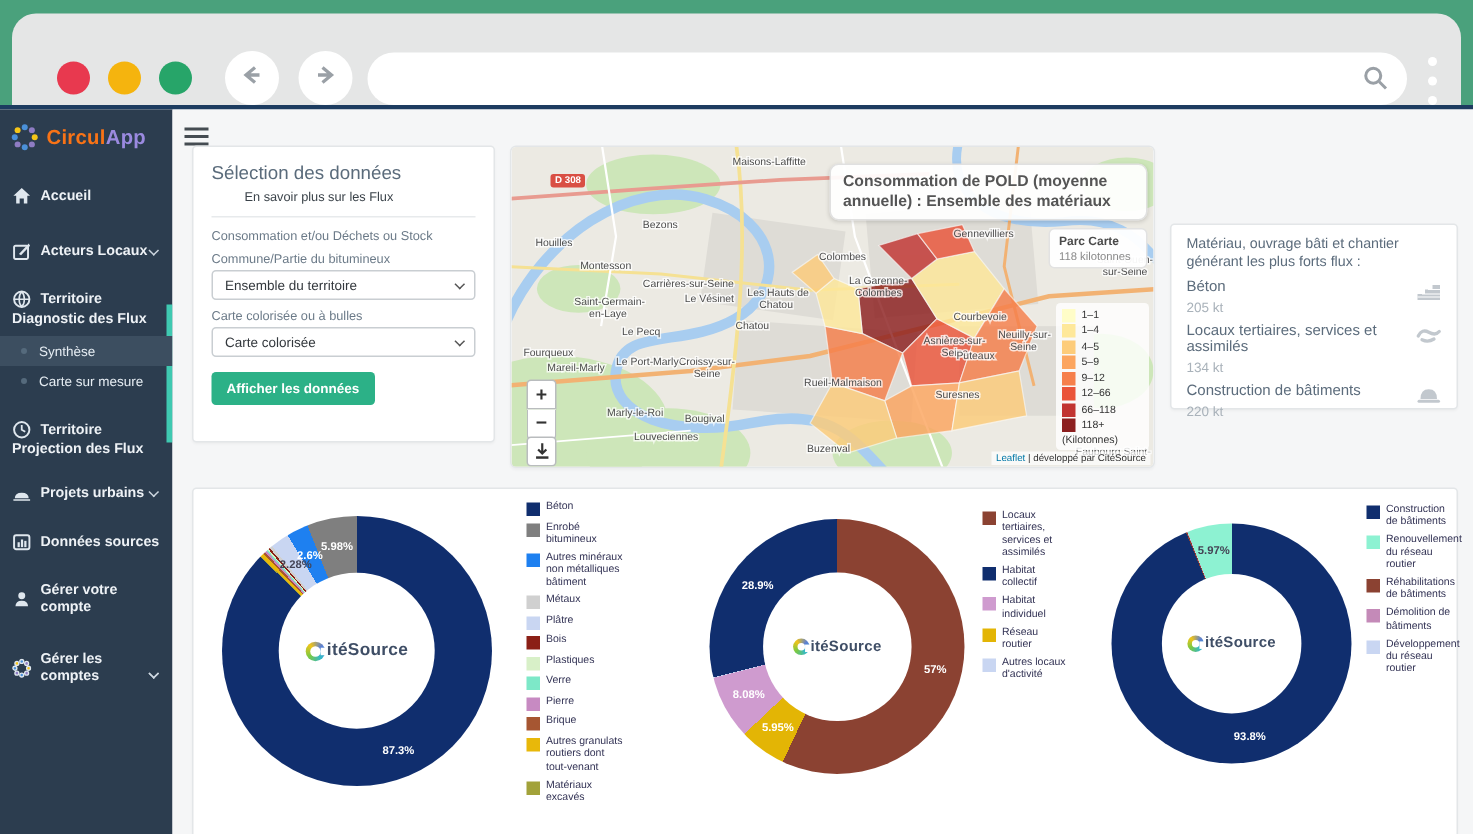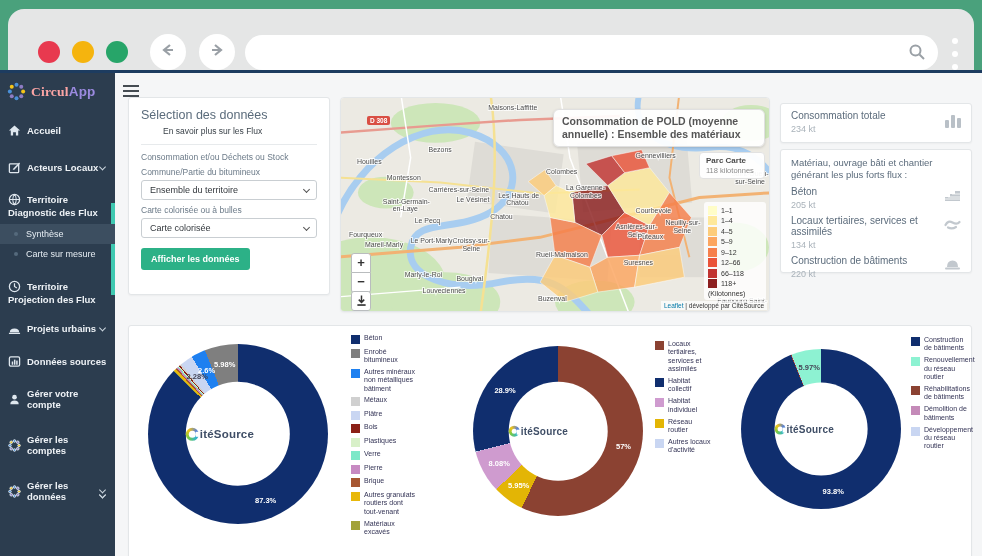--- a/index.html
+++ b/index.html
@@ -19,21 +19,21 @@
   .search-ic svg { stroke:#9aa0a6; stroke-width:2; fill:none; }
   .dots3 { position:absolute; left:944px; top:29px; display:flex; flex-direction:column; gap:7px; }
   .dots3 i { width:6px; height:6px; border-radius:50%; background:#fff; }
   .chrome-divider { position:absolute; top:70px; left:0; width:982px; height:3px; background:#1d3c60; }
 
   
   .sidebar { position:absolute; top:73px; left:0; width:115px; height:483px; background:#2c3d4f; color:#eef2f6; }
   .logo-row { display:flex; align-items:center; gap:5px; padding:9px 6px 6px 7px; }
   .logo-mark { width:19px; height:19px; }
   .logo-text { font-size:13.5px; font-weight:bold; letter-spacing:.2px; }
-  .logo-text .lp { color:#fca5a5;font-family:Liberation Serif, serif; } .logo-text .la { color:#9b8ae0; }
+  .logo-text .lp { color:#f97316; } .logo-text .la { color:#9b8ae0; }
   .nav { position:relative; font-size:9.5px; font-weight:bold; }
   .nav-item { position:relative; display:flex; align-items:center; gap:6px; padding:7px 8px; cursor:pointer; }
   .nav-item .ic { width:13px; height:13px; flex:0 0 13px; display:flex; align-items:center; justify-content:center; }
   .nav-item .ic svg { stroke:#dfe7ee; fill:none; stroke-width:1.4; }
   .nav-item .ic svg .fill { fill:#dfe7ee; stroke:none; }
   .caret { position:absolute; right:10px; top:50%; width:5px; height:5px; border-right:1.6px solid #cdd7e0; border-bottom:1.6px solid #cdd7e0; transform:translateY(-70%) rotate(45deg); }
   .two-line { display:block; padding:6px 8px 2px 8px; }
   .two-line .l1-row { display:flex; align-items:center; gap:6px; }
   .two-line .l2 { display:block; padding:1px 0 4px 0; }
   .sub-item { position:relative; padding:5px 8px 5px 26px; font-weight:normal; font-size:9px; color:#e6edf3; cursor:pointer; }
@@ -87,21 +87,21 @@
   .icon-right { position:absolute; right:9px; top:9px; }
   .stat-card2 { left:665px; top:76px; width:192px; height:124px; padding:7px 10px; }
   .stat-head { font-size:9.5px; color:#5c6c7c; line-height:1.25; margin-bottom:5px; }
   .stat-row { position:relative; margin-bottom:5px; }
   .stat-row .icr { position:absolute; right:0; top:2px; }
 
   
   .charts-card { left:13px; top:252px; width:844px; height:300px; }
   .chart-group { position:absolute; }
   .donut { position:relative; border-radius:50%; }
-  .donut .hole { position:absolute; left:50%; top:50%; transform:translate(-50%,-50%); width:58%; height:58%; background:#fff; border-radius:50%; display:flex; align-items:center; gap:1px; }
+  .donut .hole { position:absolute; left:50%; top:50%; transform:translate(-50%,-50%); width:58%; height:58%; background:#fff; border-radius:50%; display:flex; align-items:center; justify-content:center; gap:1px; }
   .slice-label { position:absolute; transform:translate(-50%,-50%); font-size:7.5px; font-weight:bold; white-space:nowrap; }
   .legend { list-style:none; }
   .legend li { display:flex; align-items:flex-start; gap:4px; margin-bottom:3.5px; }
   .legend .swatch { width:9px; height:9px; flex:0 0 9px; margin-top:1px; }
   .legend .lname { font-size:7px; line-height:1.2; color:#333355; white-space:pre-line; }
   .cs-ring { position:relative; width:13px; height:13px; border-radius:50%; background:conic-gradient(from 140deg,#34b8c9,#7ac943,#f0c419,#5b7fd4,#34b8c9); flex:0 0 13px; }
   .cs-ring::after { content:""; position:absolute; inset:3px; background:#fff; border-radius:50%; }
   .cs-ring::before { content:""; position:absolute; right:-1px; top:4px; width:4px; height:5px; background:#fff; z-index:1; }
   .cs-text { font-size:11.5px; font-weight:bold; color:#3f4e66; letter-spacing:.2px; }
   .g3 .cs-text, .g2 .cs-text { font-size:10px; }
@@ -245,36 +245,20 @@
               <circle cx="15" cy="5" r="2" fill="#8e7cc3"></circle>
               <circle cx="17" cy="10" r="2" fill="#f5c518"></circle>
               <circle cx="15" cy="15" r="2" fill="#8e7cc3"></circle>
               <circle cx="10" cy="17" r="2" fill="#4a90d9"></circle>
               <circle cx="5" cy="15" r="2" fill="#8e7cc3"></circle>
               <circle cx="3" cy="10" r="2" fill="#4a90d9"></circle>
               <circle cx="5" cy="5" r="2" fill="#f5c518"></circle>
             </svg>
           </span>
         <span>Gérer les comptes</span>
-      </div>
-      <div class="nav-item mt10">
-        <span class="ic">
-            <svg width="13" height="13" viewBox="0 0 20 20">
-              <circle cx="10" cy="3" r="2" fill="#4a90d9"></circle>
-              <circle cx="15" cy="5" r="2" fill="#8e7cc3"></circle>
-              <circle cx="17" cy="10" r="2" fill="#f5c518"></circle>
-              <circle cx="15" cy="15" r="2" fill="#8e7cc3"></circle>
-              <circle cx="10" cy="17" r="2" fill="#4a90d9"></circle>
-              <circle cx="5" cy="15" r="2" fill="#8e7cc3"></circle>
-              <circle cx="3" cy="10" r="2" fill="#4a90d9"></circle>
-              <circle cx="5" cy="5" r="2" fill="#f5c518"></circle>
-            </svg>
-          </span>
-        <span>Gérer les données</span>
-        <span class="caret"></span>
       </div>
     </div>
   </div>
 
   <div class="content">
     <div class="hamburger">
         <i></i>
         <i></i>
         <i></i>
       </div>
@@ -431,31 +415,20 @@
         <svg width="11" height="12" viewBox="0 0 12 13">
             <path d="M6 0.5 V7.5 M3 5 L6 8 L9 5" stroke="#333" stroke-width="1.6" fill="none"></path>
             <rect x="1.5" y="10" width="9" height="1.8" fill="#333"></rect>
           </svg>
       </div>
       <div class="map-attrib">
         <span class="lfl">Leaflet</span><span> | développé par CitéSource</span>
       </div>
     </div>
 
-    <div class="card stat-card1">
-      <div class="stat-title">Consommation totale</div>
-      <div class="stat-val">234 kt</div>
-      <span class="icon-right">
-        <svg width="18" height="16" viewBox="0 0 18 16">
-            <rect x="1" y="7" width="4" height="8" rx="1" fill="#b9c0c7"></rect>
-            <rect x="7" y="2" width="4" height="13" rx="1" fill="#b9c0c7"></rect>
-            <rect x="13" y="5" width="4" height="10" rx="1" fill="#b9c0c7"></rect>
-          </svg>
-      </span>
-    </div>
     <div class="card stat-card2">
       <div class="stat-head">Matériau, ouvrage bâti et chantier générant les plus forts flux :</div>
       <div class="stat-row">
         <div class="stat-title">Béton</div>
         <div class="stat-val">205 kt</div>
         <span class="icr">
           <svg width="17" height="13" viewBox="0 0 17 13">
               <path d="M1 12 V8 H6 V5 H11 V2 H16 V12 Z" fill="#c2c8ce"></path>
               <path d="M1 10 H16 M4 8 H16 M8 5 H16" stroke="#fff" stroke-width="0.8" fill="none"></path>
             </svg>

